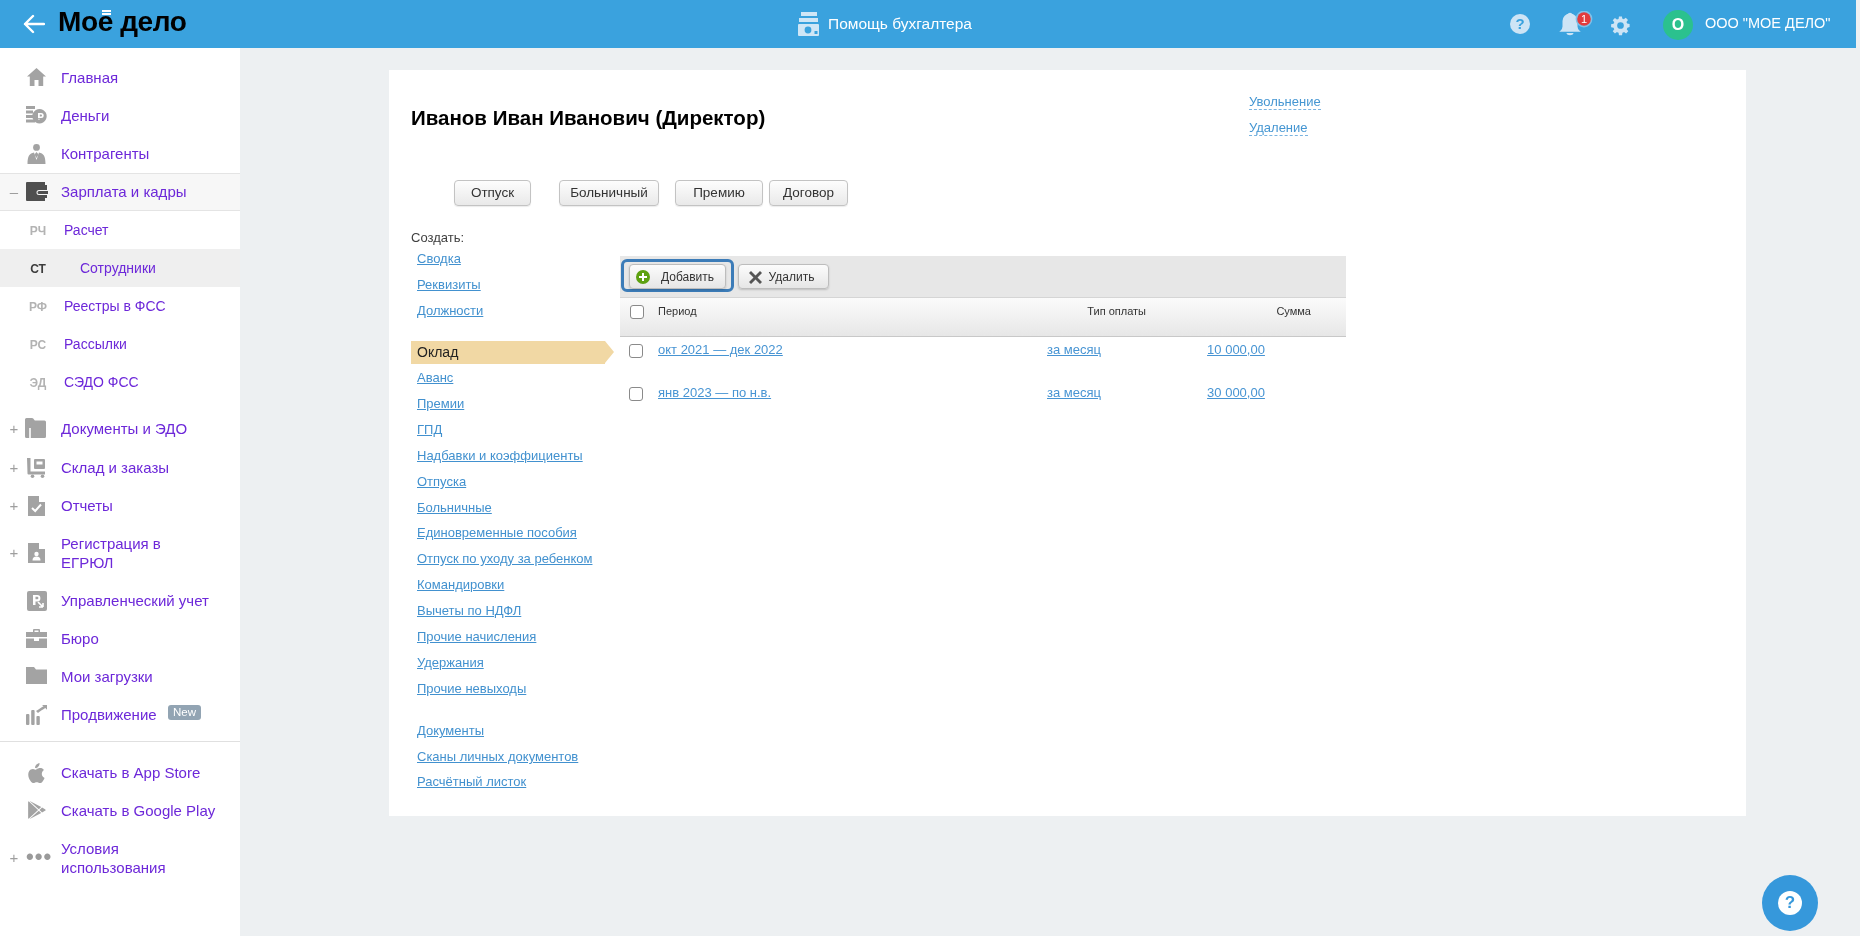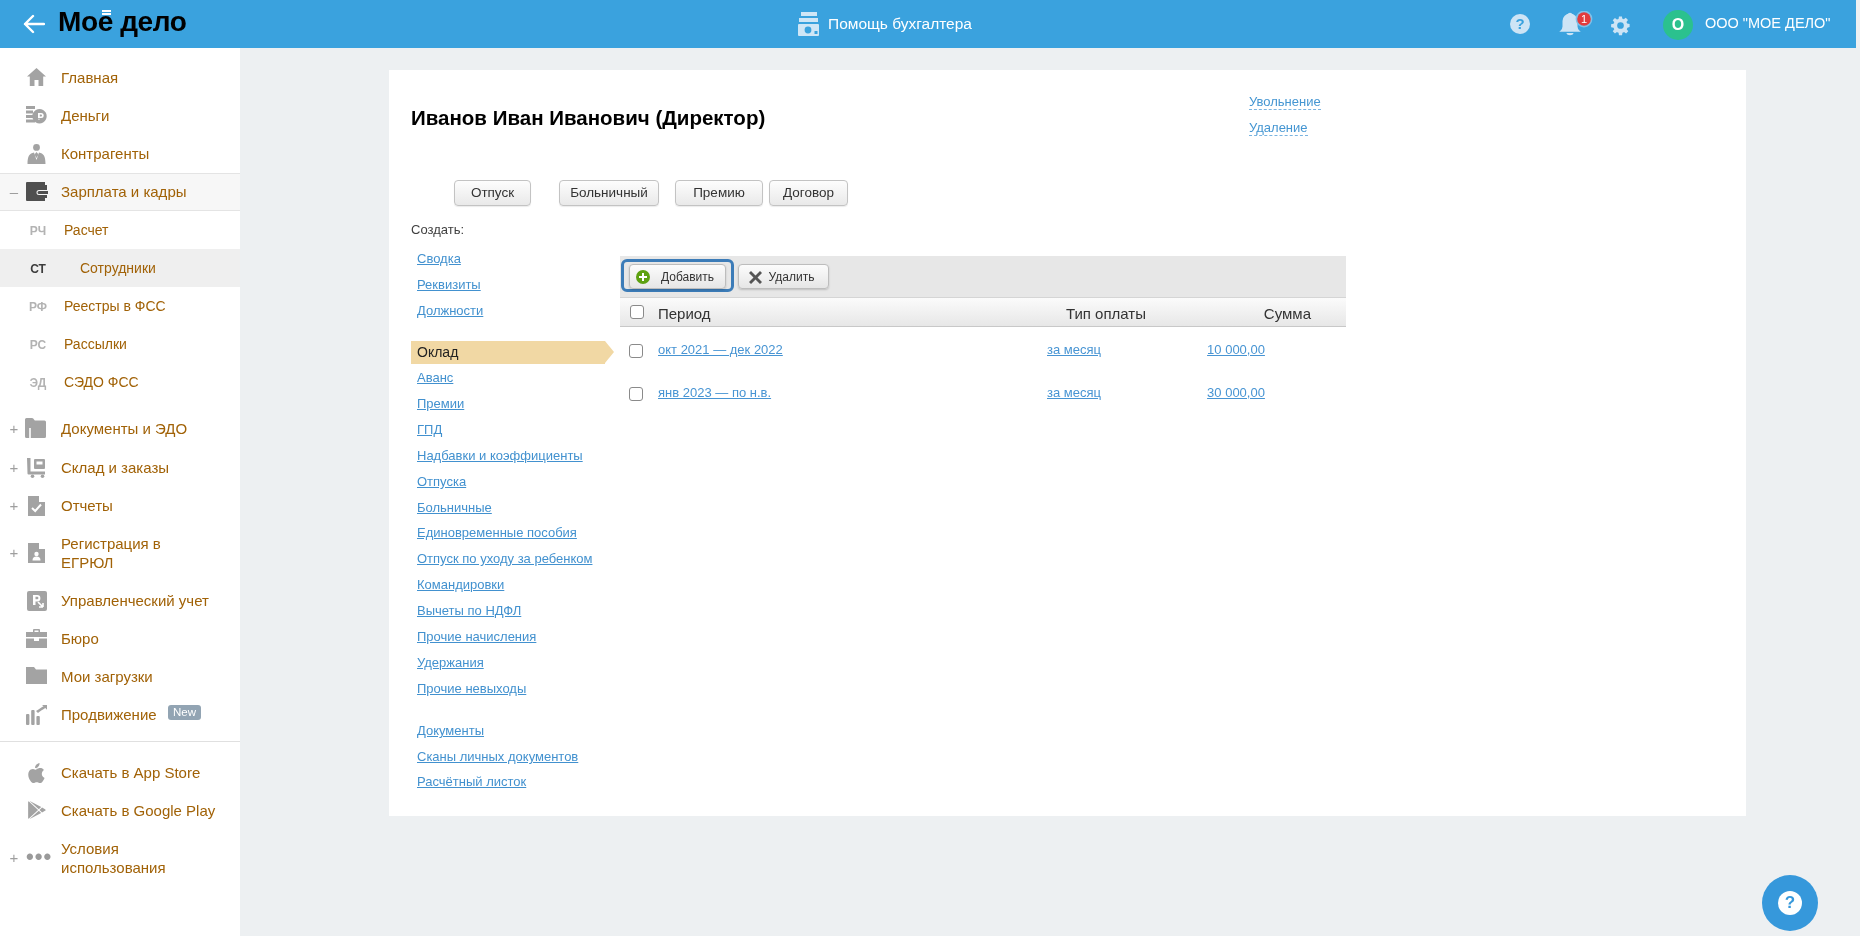--- a/index.html
+++ b/index.html
@@ -1,43 +1,43 @@
 <!DOCTYPE html>
 <html><head><meta charset="utf-8">
 <style>
 * { margin:0; padding:0; box-sizing:border-box; }
 html,body { width:1860px; height:936px; overflow:hidden; }
 body { font-family:"Liberation Sans", sans-serif; background:#edf0f2; position:relative; }
 .abs { position:absolute; }
 #topbar { position:absolute; left:0; top:0; width:1856px; height:48px; background:#3aa2de; }
 #sidebar { position:absolute; left:0; top:48px; width:240px; height:888px; background:#fff; }
-.mi { position:absolute; left:61px; font-size:15px; color:#a16207; white-space:nowrap; }
+.mi { position:absolute; left:61px; font-size:15px; color:#6d28d9; white-space:nowrap; }
 .sub { left:64px; font-size:14px; }
 .abbr { position:absolute; left:26px; width:24px; text-align:center; font-size:12px; font-weight:bold; color:#b3b3b3; }
 .plusm { position:absolute; left:6px; width:16px; text-align:center; font-size:15px; color:#9e9e9e; }
 .icon { position:absolute; }
 .secband { position:absolute; left:0; width:240px; background:#f7f7f7; border-top:1px solid #e4e4e4; border-bottom:1px solid #e4e4e4; }
 .selband { position:absolute; left:0; width:240px; background:#efefef; }
 .newbadge { position:absolute; left:168px; background:#92a4b3; color:#fff; font-size:11.5px; border-radius:3px; padding:1px 5px 2px; }
 #card { position:absolute; left:389px; top:70px; width:1357px; height:746px; background:#fff; }
 h1 { position:absolute; left:411px; top:106px; font-size:20.5px; color:#000; }
 .dashlink { position:absolute; left:1249px; font-size:13px; color:#4596d2; text-decoration:none; border-bottom:1px dashed #7ab4e0; line-height:15px; }
 .navlink { position:absolute; left:417px; font-size:13px; color:#4291cf; text-decoration:underline; white-space:nowrap; }
 #okladband { position:absolute; left:411px; top:341px; width:194px; height:23px; background:#f1d8a4; }
 #okladband:after { content:""; position:absolute; left:194px; top:0; width:0; height:0; border-top:11.5px solid transparent; border-bottom:11.5px solid transparent; border-left:9px solid #f1d8a4; }
 #okladband span { position:absolute; left:6px; top:3px; font-size:14px; color:#222; }
-.crlabel { position:absolute; left:411px; top:174px; font-size:13px; color:#3f3f3f;margin-top:48px; }
+.crlabel { position:absolute; left:411px; top:182px; font-size:13px; color:#3f3f3f;margin-top:48px; }
 .cbtn { position:absolute; top:180px; height:26px; border:1px solid #c3c3c3; border-radius:4px; background:linear-gradient(#fdfdfd,#e9e9e9); font-size:13.5px; color:#333; text-align:center; line-height:23px; box-shadow:0 1px 1px rgba(0,0,0,0.08); }
 #toolbar { position:absolute; left:620px; top:256px; width:726px; height:41px; background:#e7e7e7; }
 #addring { position:absolute; left:621px; top:259px; width:113px; height:33px; border:3px solid #3c7cb8; border-radius:6px; }
 .tbtn { position:absolute; height:25px; border:1px solid #bdbdbd; border-radius:4px; background:linear-gradient(#fcfcfc,#e6e6e6); font-size:12px; color:#333; box-shadow:0 1px 2px rgba(0,0,0,0.18); }
 #addbtn { left:629px; top:264px; width:97px; }
 #delbtn { left:738px; top:264px; width:91px;padding-left:8px; }
 .tbtn .lbl { position:absolute; left:0; right:0; text-align:center; top:5px; }
-#thead { position:absolute; left:620px; top:297px; width:726px; height:30px; background:linear-gradient(#fbfbfb,#e7e7e7); border-top:1px solid #d5d5d5; border-bottom:1px solid #c8c8c8; font-size:15px; color:#333; }
+#thead { position:absolute; left:620px; top:297px; width:726px; height:40px; background:linear-gradient(#fbfbfb,#e7e7e7); border-top:1px solid #d5d5d5; border-bottom:1px solid #c8c8c8; font-size:11px; color:#333; }
 .cbx { position:absolute; width:14px; height:14px; border:1px solid #8a8a8a; border-radius:3px; background:#fff; }
 .tlink { position:absolute; font-size:13px; color:#4794d3; text-decoration:underline; white-space:nowrap; }
 .tlink2 { position:absolute; font-size:13px; color:#4794d3; text-decoration:underline; white-space:nowrap; text-align:center; }
 #fab { position:absolute; left:1762px; top:875px; width:56px; height:56px; border-radius:50%; background:#3698db; }
 #fab .inner { position:absolute; left:16px; top:16px; width:24px; height:24px; border-radius:50%; background:#fff; color:#3698db; font-size:17px; font-weight:bold; text-align:center; line-height:24px; }
 </style></head>
 <body>
 <div id="topbar">
   <svg class="abs" style="left:23px;top:14px" width="22" height="20" viewBox="0 0 22 20">
       <path d="M2 10 H21 M2 10 L10 2 M2 10 L10 18" stroke="#fff" stroke-width="2.4" fill="none" stroke-linecap="round"></path>

